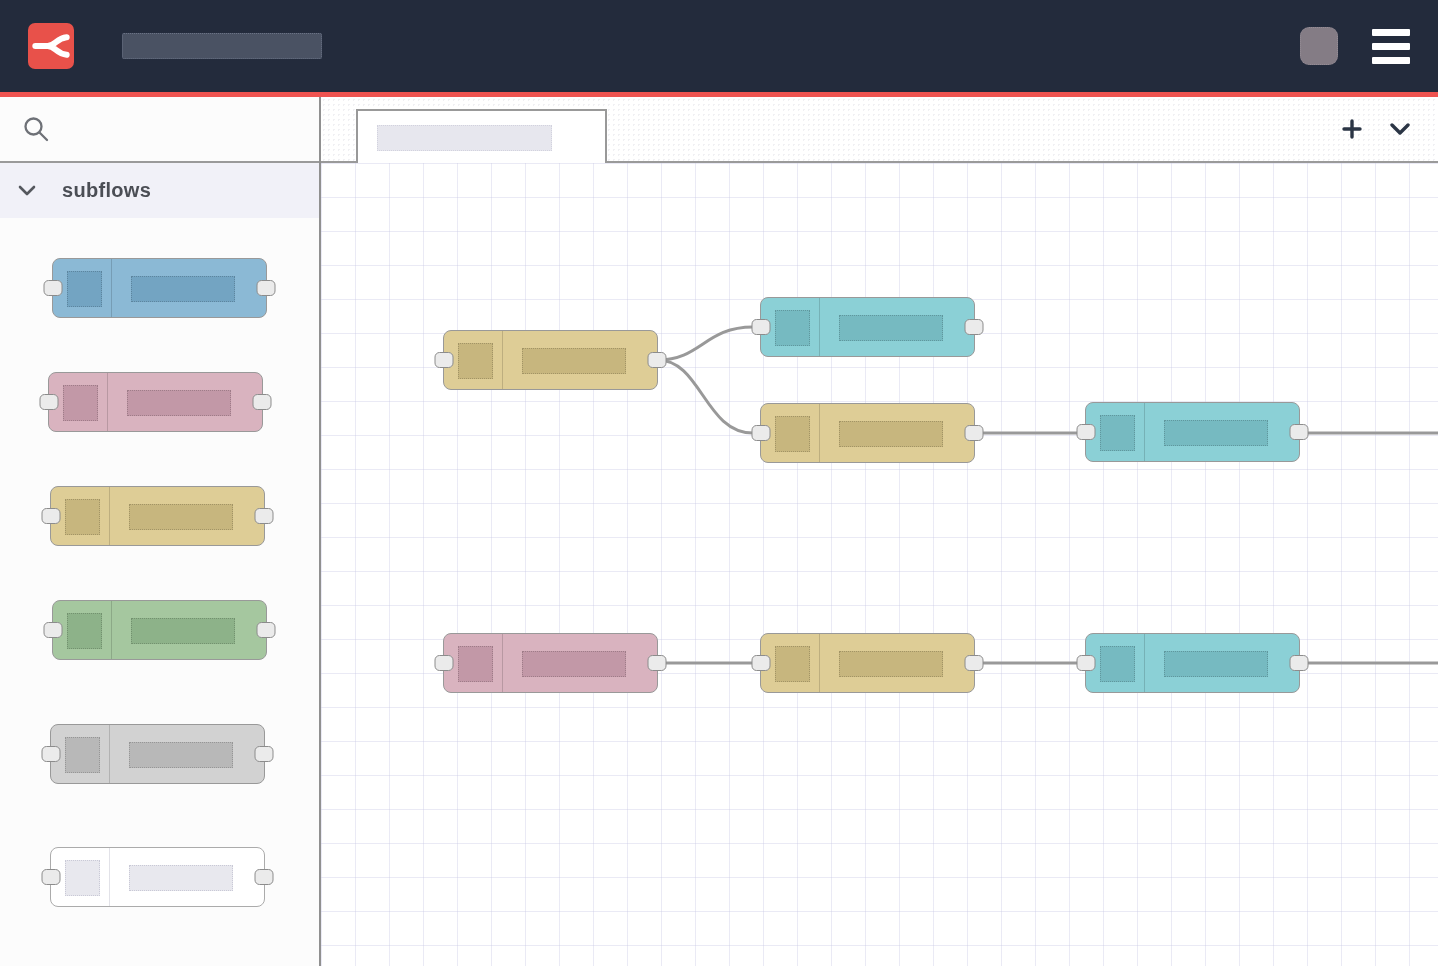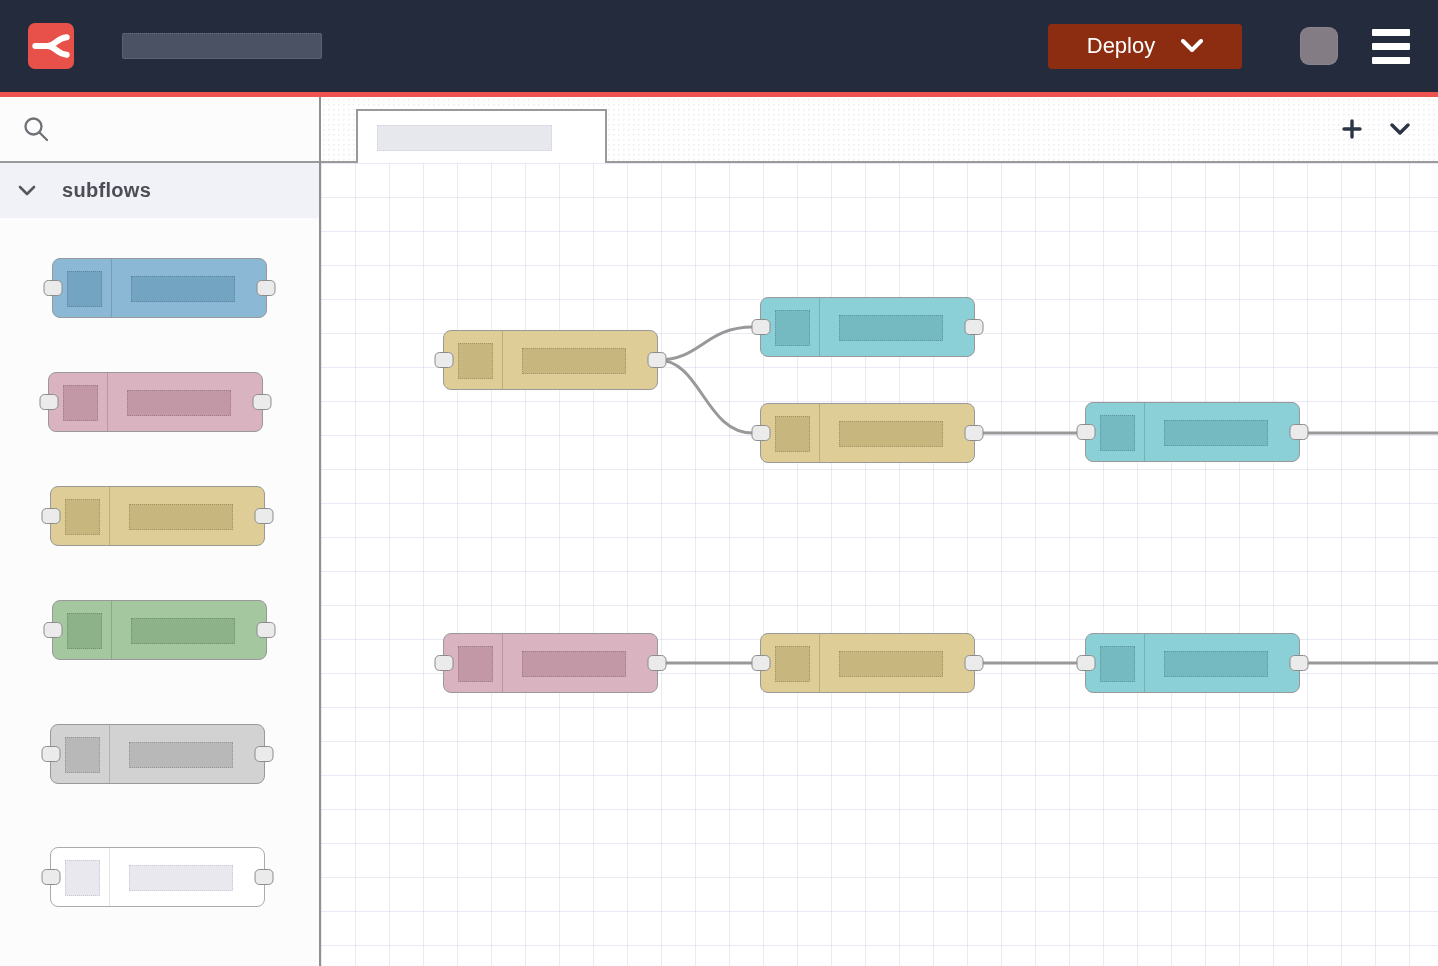--- a/index.html
+++ b/index.html
@@ -67,26 +67,20 @@
 <body>
 
 <div class="header">
   <div class="logo">
     <svg width="40" height="40" viewBox="0 0 46 46">
       <path d="M5 23 L19 23 M19 23 C28 23 29 14 41 13 M19 23 C28 23 29 32 41 33" stroke="#fff" stroke-width="7" fill="none" stroke-linecap="round"></path>
     </svg>
   </div>
   <div class="title-ph"></div>
   <div class="header-spacer"></div>
-  <button class="deploy-btn">
-    <span>Deploy</span>
-    <svg width="22" height="14" viewBox="0 0 22 14">
-      <path d="M2 2 L11 11 L20 2" stroke="#fff" stroke-width="4" fill="none" stroke-linecap="round" stroke-linejoin="round"></path>
-    </svg>
-  </button>
   <div class="avatar"></div>
   <div class="hamburger">
     <span></span>
       <span></span>
       <span></span>
   </div>
 </div>
 <div class="red-line"></div>
 
 <div class="content">

